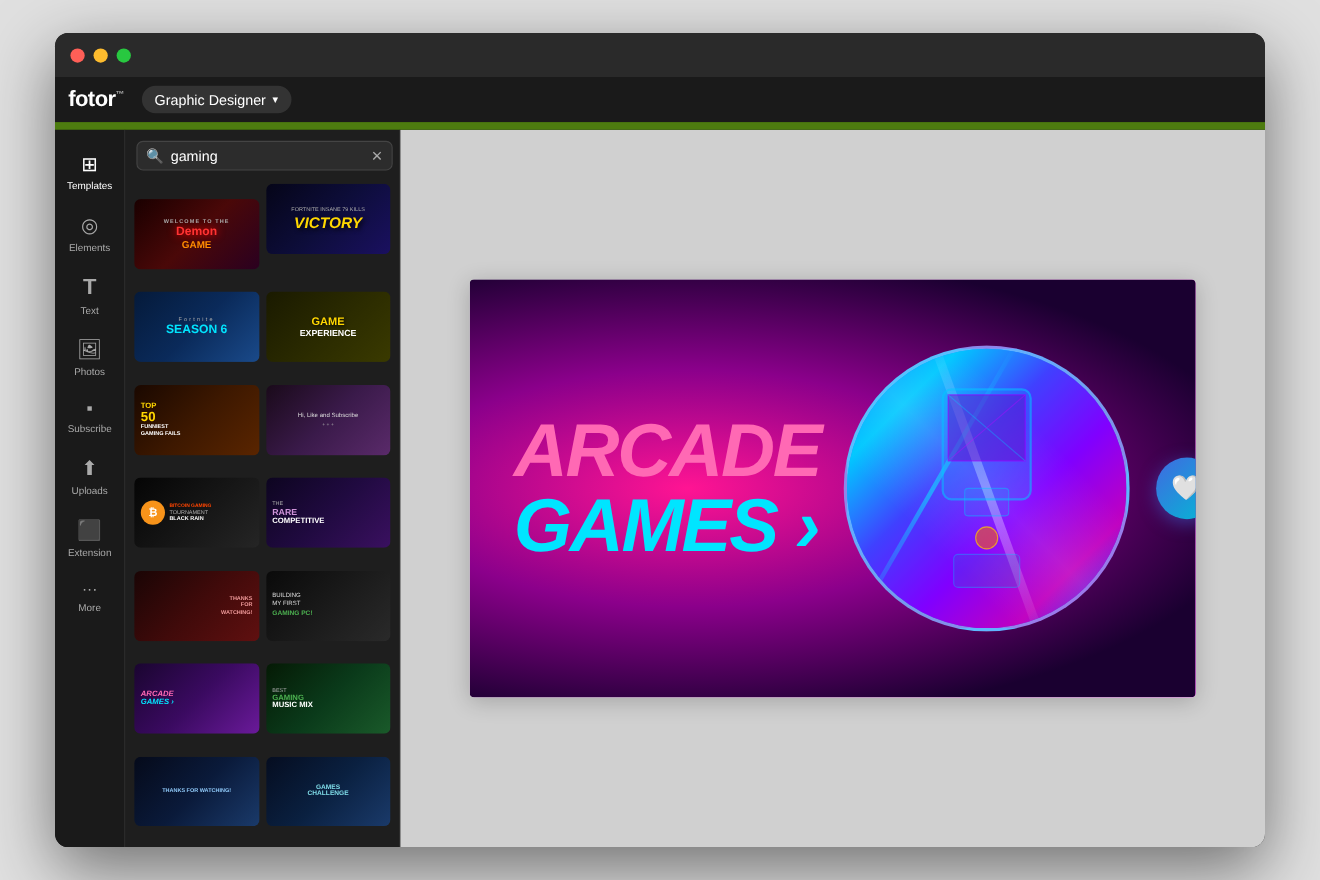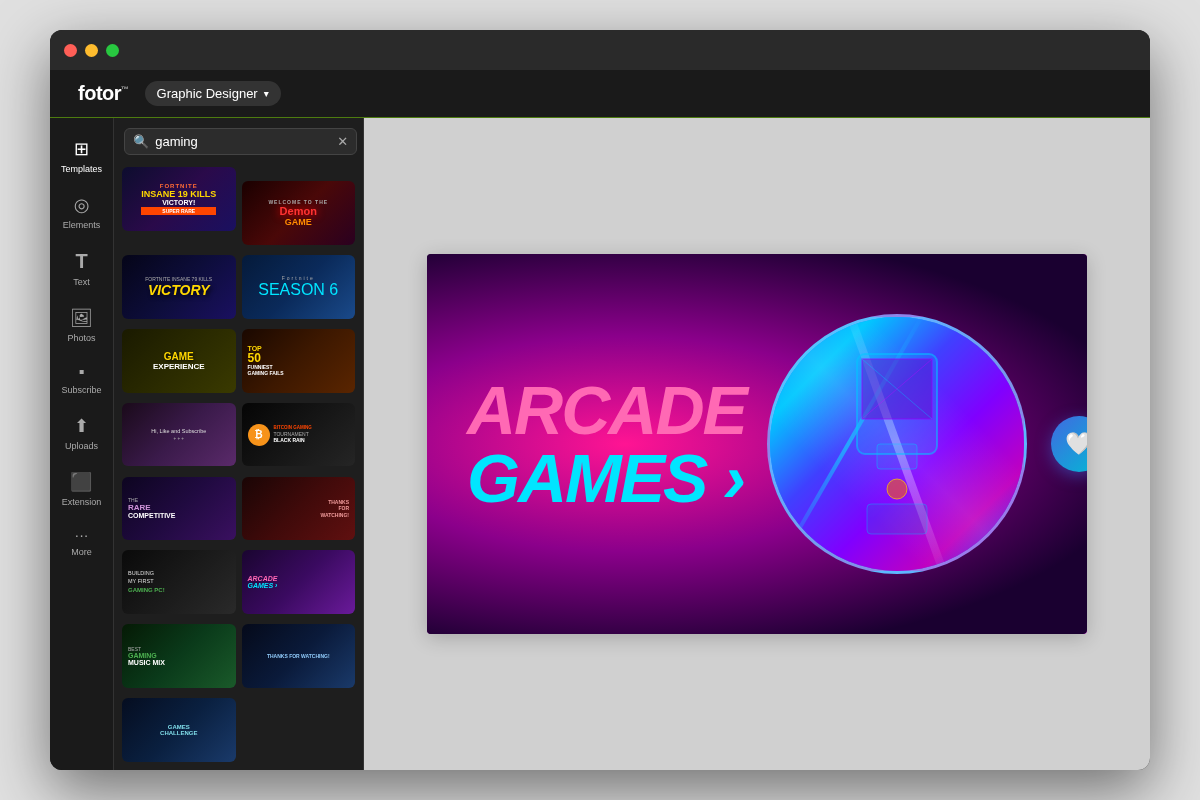--- a/index.html
+++ b/index.html
@@ -36,24 +36,24 @@
       width: 13px; height: 13px; border-radius: 50%;
     }
     .tl-close { background: #ff5f57; }
     .tl-min { background: #febc2e; }
     .tl-max { background: #28c840; }
     .header {
       background: #1a1a1a;
       height: 48px;
       display: flex;
       align-items: center;
-      padding: 0 28px;
+      padding: 0 12px;
       gap: 16px;
       flex-shrink: 0;
-      border-bottom: 1px solid #4d7c0f;
+      border-bottom: 7px solid #4d7c0f;
     }
     .logo {
       color: #fff;
       font-size: 20px;
       font-weight: 700;
       letter-spacing: -0.5px;
     }
     .logo sup {
       font-size: 8px;
       color: #aaa;
@@ -400,33 +400,20 @@
         <div class="search-input-wrapper">
           <span class="search-icon">🔍</span>
           <input type="text" value="gaming" style="">
           <span class="clear-icon">✕</span>
         </div>
         <span class="filter-icon">⧖</span>
       </div>
 
       <div class="templates-grid">
 
-        <div class="template-card card-fortnite">
-          <div style="width:100%;height:100%;display:flex;align-items:center;justify-content:center;background:linear-gradient(135deg,#0d0d2e,#2a0a4a,#1a1060);">
-            <div style="text-align:center;">
-              <div style="color:#ff6b35;font-size:6px;font-weight:900;letter-spacing:1px;">FORTNITE</div>
-              <div style="color:#ffd700;font-size:9px;font-weight:900;">INSANE 19 KILLS</div>
-              <div style="color:#fff;font-size:7px;font-weight:900;">VICTORY!</div>
-              <div style="background:#ff4500;color:#fff;font-size:5px;font-weight:900;padding:1px 3px;margin-top:1px;">SUPER RARE</div>
-            </div>
-          </div>
-          <div class="card-overlay">
-            <span class="heart-icon">♡</span>
-          </div>
-        </div>
 
         <div class="template-card card-demon">
           <div style="width:100%;height:100%;background:linear-gradient(135deg,#1a0000,#4a0808,#2a0020);display:flex;align-items:center;justify-content:center;">
             <div style="text-align:center;">
               <div style="color:#aaa;font-size:5px;font-weight:700;letter-spacing:1px;">WELCOME TO THE</div>
               <div style="color:#ff3333;font-size:11px;font-weight:900;text-shadow:0 0 8px #f00;">Demon</div>
               <div style="color:#ff8c00;font-size:9px;font-weight:900;">GAME</div>
             </div>
           </div>
           <div class="card-overlay">
@@ -443,21 +430,21 @@
           </div>
           <div class="card-overlay">
             <span class="heart-icon">♡</span>
           </div>
         </div>
 
         <div class="template-card card-season6">
           <div style="width:100%;height:100%;background:linear-gradient(135deg,#051a3a,#0a2a5a,#1a4a8a);display:flex;align-items:center;justify-content:center;">
             <div style="text-align:center;">
               <div style="color:#aaa;font-size:5px;letter-spacing:2px;">Fortnite</div>
-              <div style="color:#00e5ff;font-size:16px;font-weight:400;">SEASON 6</div>
+              <div style="color:#00e5ff;font-size:11px;font-weight:700;">SEASON 6</div>
             </div>
           </div>
           <div class="card-overlay">
             <span class="heart-icon">♡</span>
           </div>
         </div>
 
 
         <div class="template-card card-game-exp">
           <div style="width:100%;height:100%;background:linear-gradient(135deg,#1a1a00,#3a3a00,#ffd700 200%);display:flex;align-items:center;justify-content:center;">

